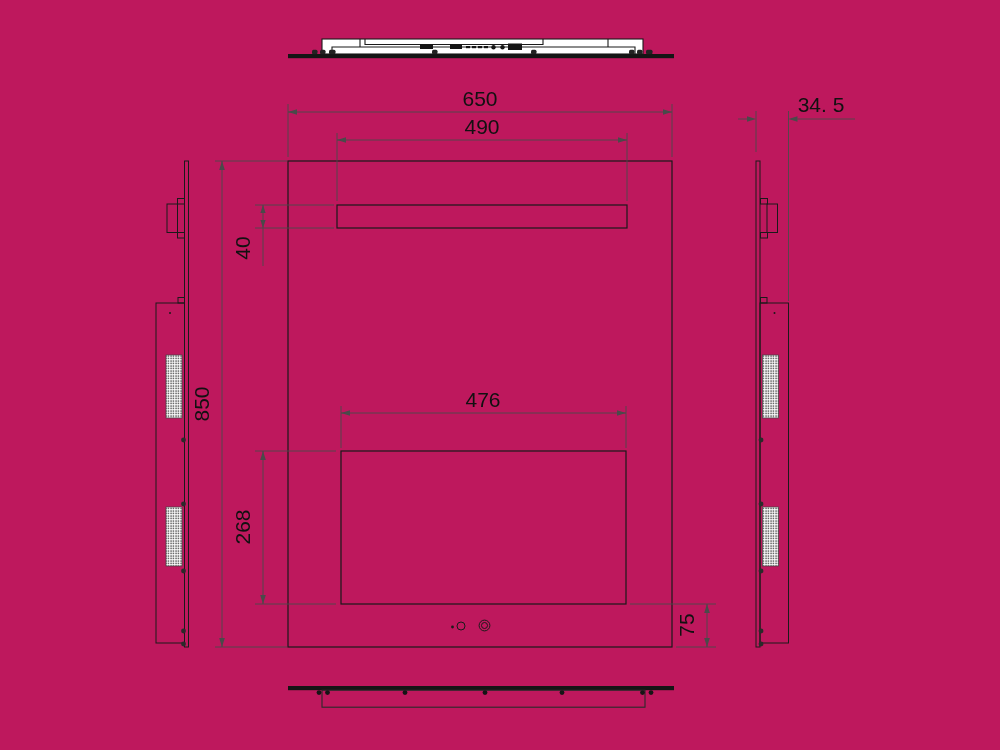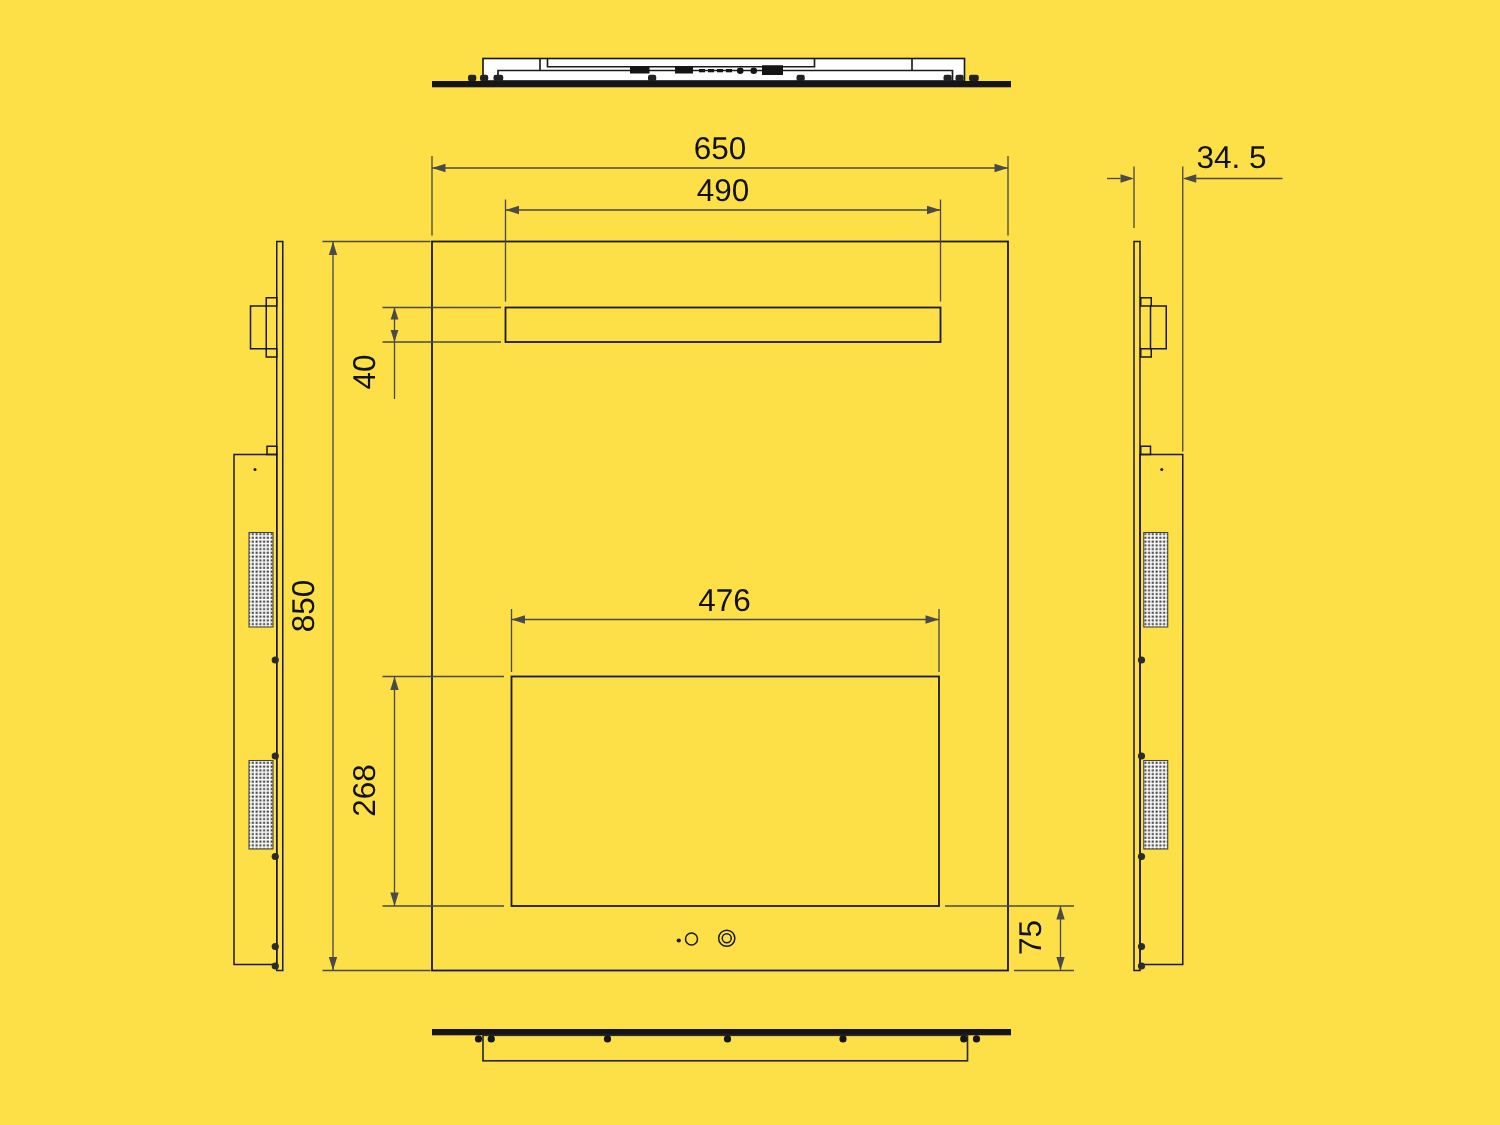--- a/index.html
+++ b/index.html
@@ -1,16 +1,16 @@
 <!DOCTYPE html>
 <html><head>
 <meta charset="utf-8">
 <style>
   html,body{margin:0;padding:0;background:#ffffff;}
-  .sheet{position:relative;width:1000px;height:750px;background:#fde047;overflow:hidden;}
+  .sheet{position:relative;width:1000px;height:750px;background:#be185d;overflow:hidden;}
   .dim-text{font-family:"Liberation Sans","DejaVu Sans",sans-serif;font-size:21px;fill:#111111;}
   svg{display:block;}
 </style>
 </head>
 <body>
 
 <div class="sheet">
 <svg width="1000" height="750" viewBox="0 0 1000 750">
   <defs>
     <pattern id="grille" width="2.5" height="2.5" patternUnits="userSpaceOnUse">

